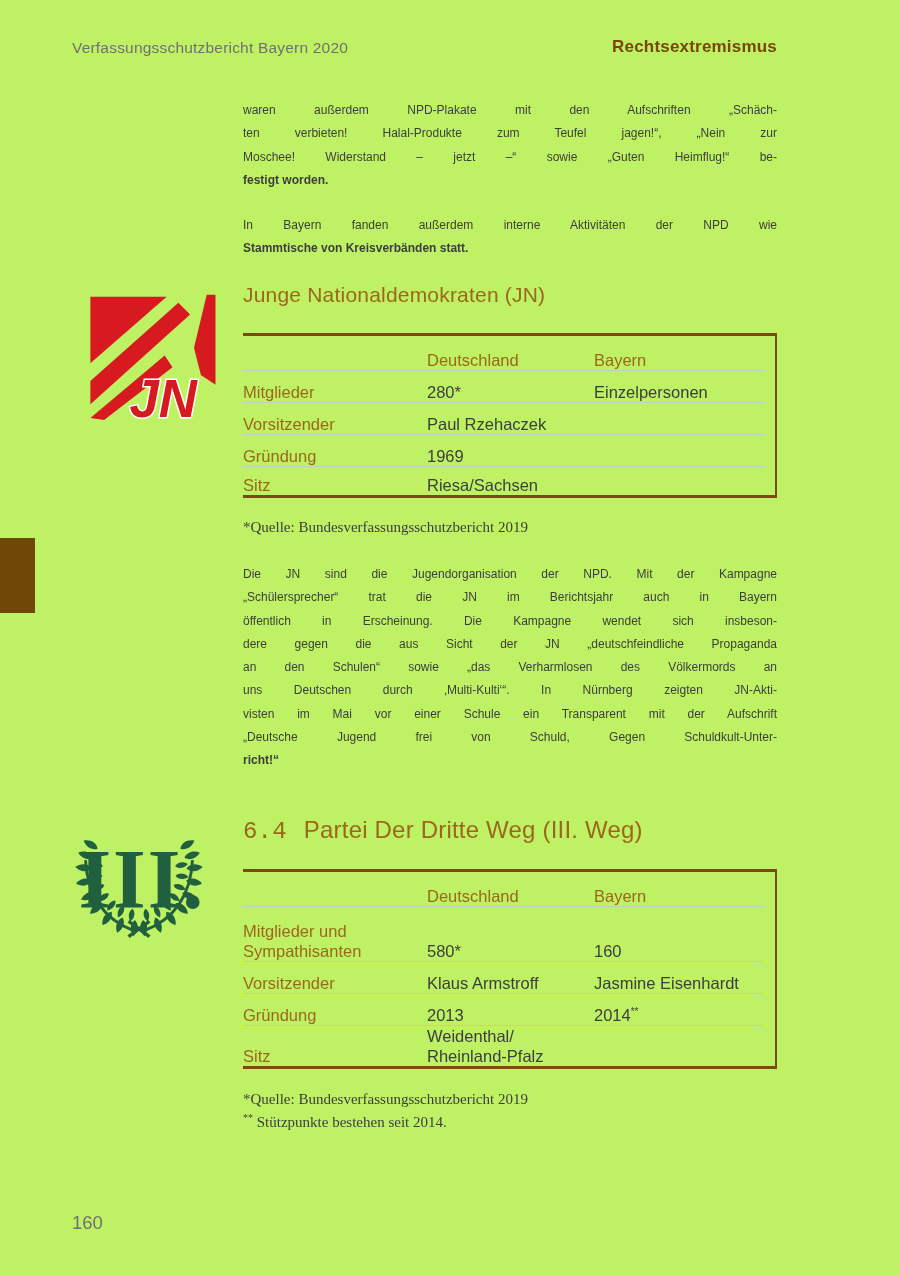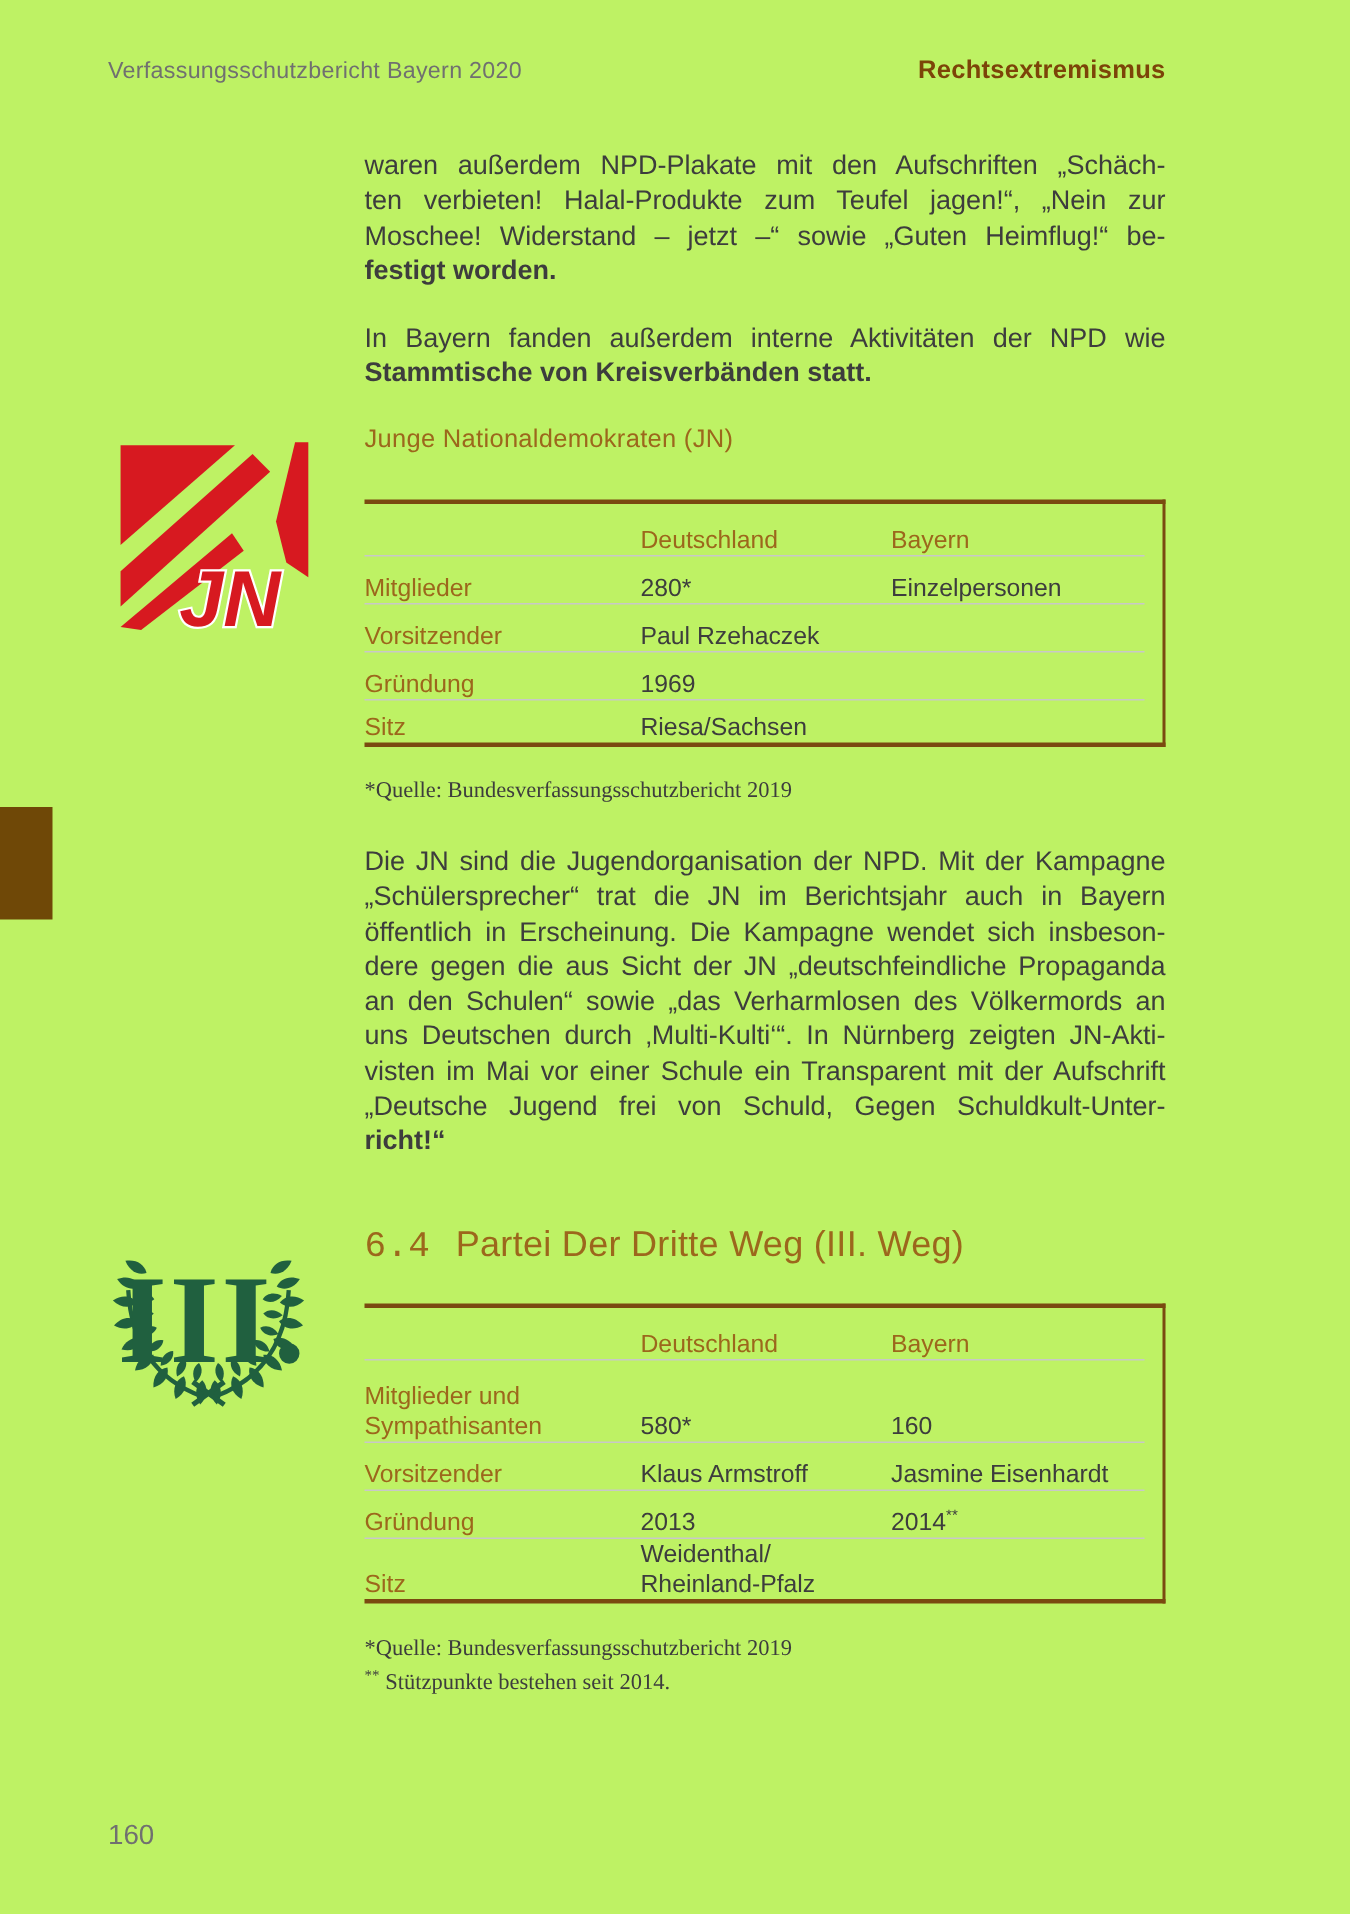--- a/index.html
+++ b/index.html
@@ -16,28 +16,28 @@
     position:absolute;left:72px;top:39px;
     font-size:15.5px;color:#707070;letter-spacing:.2px;
   }
   .hdr-right{
     position:absolute;right:123px;top:37px;
     font-size:17px;font-weight:bold;color:#7c4408;letter-spacing:.2px;
   }
   
   .para{
     position:absolute;left:243px;width:534px;
-    font-size:18px;line-height:23.3px;color:#3d3d3d;
+    font-size:12px;line-height:23.3px;color:#3d3d3d;
   }
   .pline{text-align:justify;text-align-last:justify;white-space:normal;}
   .pline.last{text-align-last:left;font-weight:bold;}
   
   .sec-heading{
     position:absolute;left:243px;
-    font-size:17px;color:#9c671c;letter-spacing:.2px;
+    font-size:21px;color:#9c671c;letter-spacing:.2px;
   }
   .chap-heading{
     position:absolute;left:243px;
     font-size:24px;color:#9c671c;letter-spacing:.2px;
   }
   .chap-heading .num{display:inline-block;margin-right:17px;font-family:Liberation Mono, monospace;}
   
   .vtable{
     position:absolute;left:243px;width:534px;box-sizing:border-box;
     border-top:3px solid #7a4a10;
@@ -85,21 +85,21 @@
       <div class="pline">ten verbieten! Halal-Produkte zum Teufel jagen!“, „Nein zur</div>
       <div class="pline">Moschee! Widerstand – jetzt –“ sowie „Guten Heimflug!“ be-</div>
       <div class="pline last">festigt worden.</div>
     </div>
 
   <div class="para" style="top:214px">
       <div class="pline">In Bayern fanden außerdem interne Aktivitäten der NPD wie</div>
       <div class="pline last">Stammtische von Kreisverbänden statt.</div>
     </div>
 
-  <div class="logo" style="left:72px;top:289px;width:138px;height:131px">
+  <div class="logo" style="left:82px;top:289px;width:138px;height:131px">
     <svg width="138" height="131" viewBox="0 0 140 134" xmlns="http://www.w3.org/2000/svg">
       <g fill="#d71920">
         <polygon points="8,8 86,8 8,76"></polygon>
         <polygon points="8,94 98,14 110,26 8,118"></polygon>
         <polygon points="8,132 84,68 92,80 22,134"></polygon>
         <polygon points="114,60 127,6 136,6 136,98 121,88"></polygon>
       </g>
       <text x="48" y="131" font-family="Liberation Sans, sans-serif" font-size="54" font-weight="bold" font-style="italic" fill="#d71920" stroke="#ffffff" stroke-width="3" paint-order="stroke">JN</text>
     </svg>
   </div>

